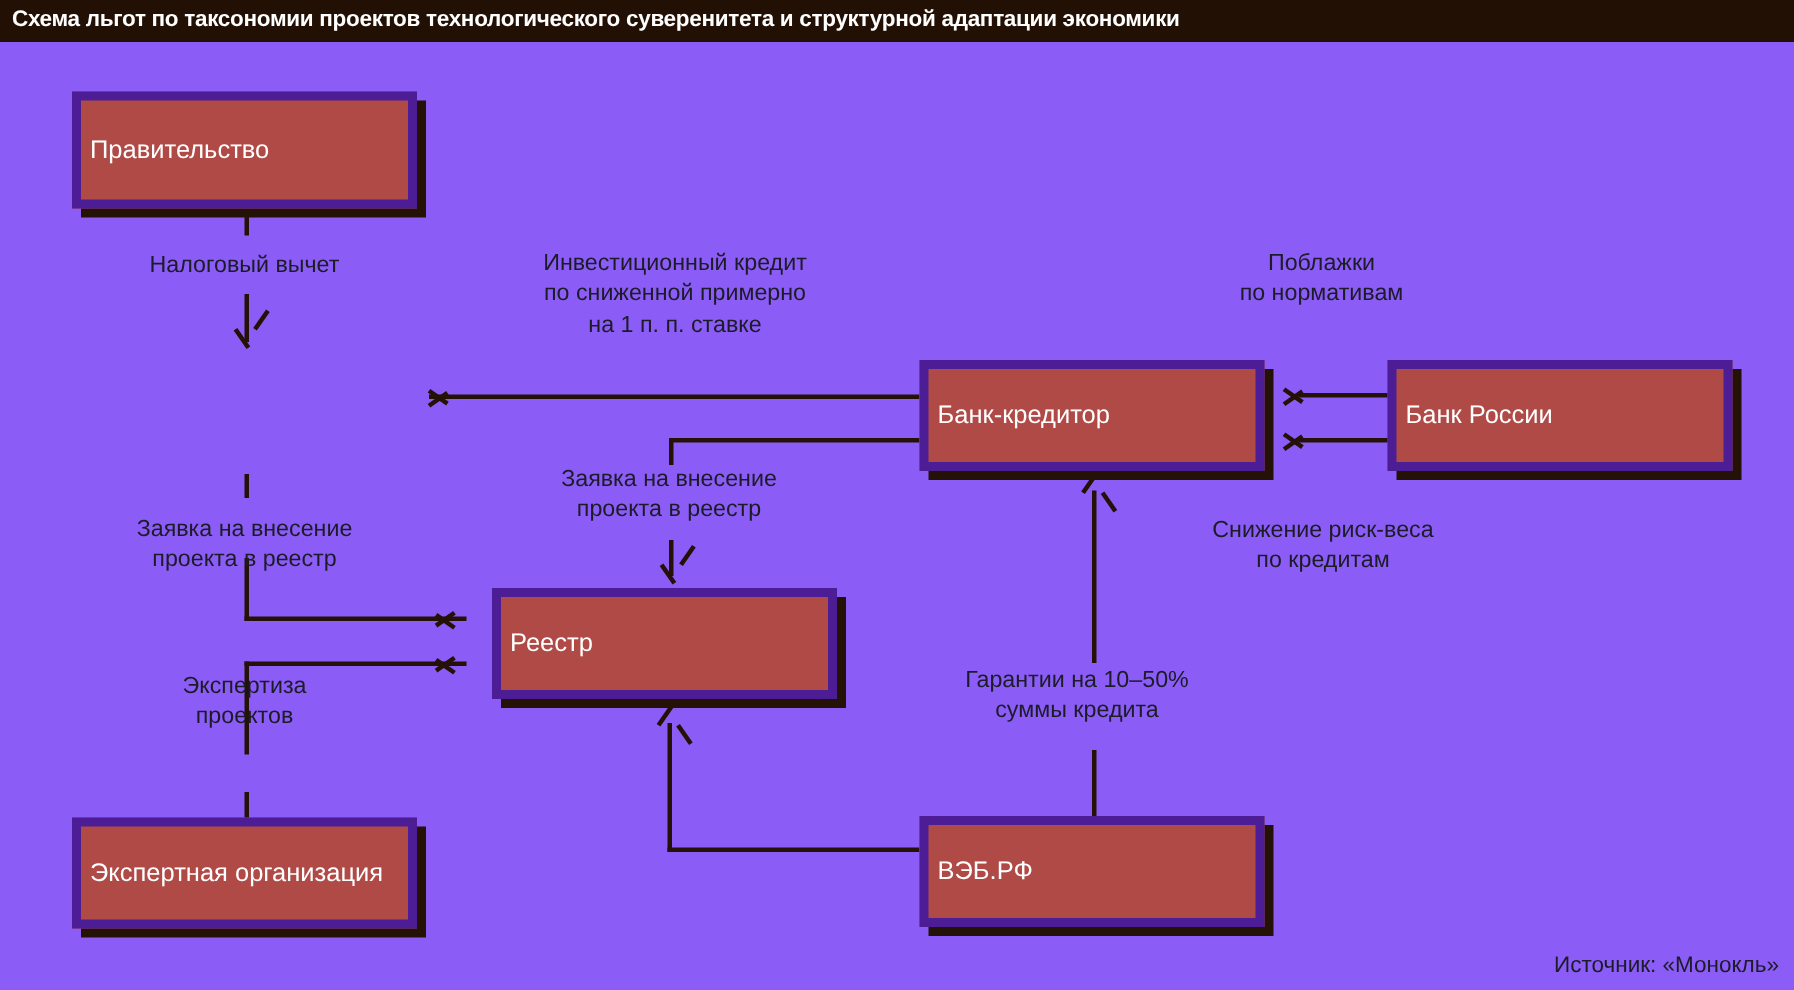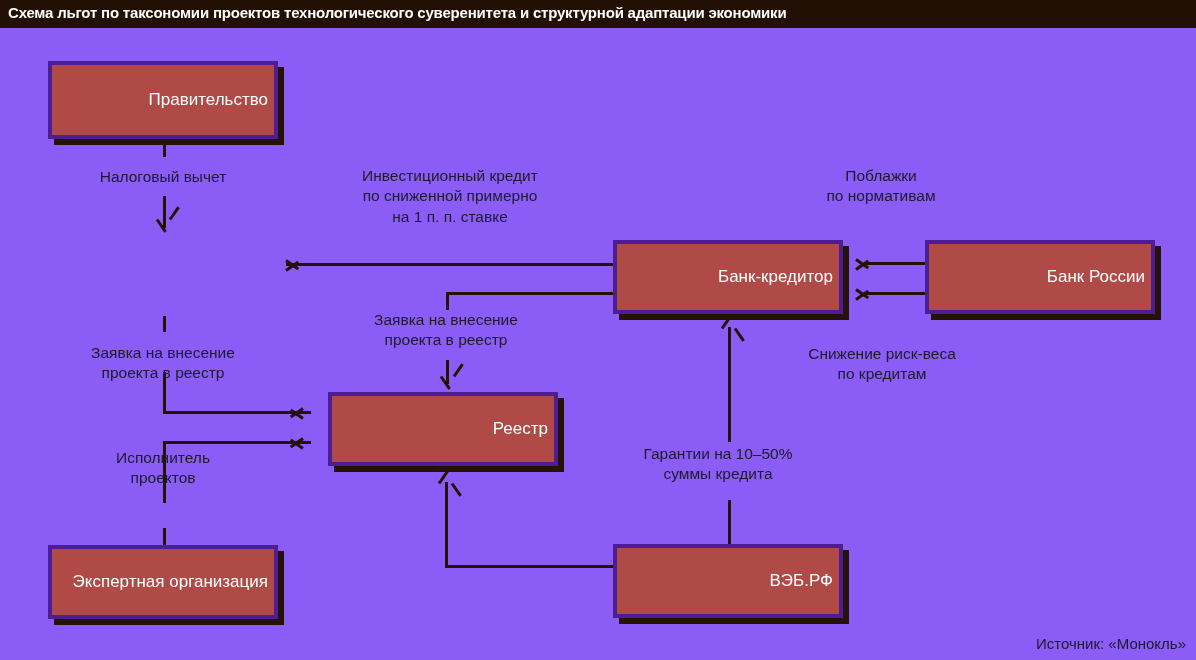--- a/index.html
+++ b/index.html
@@ -24,23 +24,23 @@
     font-weight:bold;
     letter-spacing:-0.2px;
     white-space:nowrap;
     font-family:"Liberation Sans","DejaVu Sans",sans-serif;
   }
 
   
   .node{
     position:absolute;
     background:#b04a46;
-    border:4px solid #4c1d95;
+    border:6px solid #4c1d95;
     box-shadow:6px 6px 0 0 #241206;
-    display:flex;align-items:center;justify-content:flex-end;
+    display:flex;align-items:center;justify-content:flex-start;
     text-align:center;
     color:#ffffff;
     font-size:17px;
     line-height:1.28;
     box-sizing:border-box;
     padding:8px 6px;
   }
   .node span{display:block;}
 
   
@@ -164,21 +164,21 @@
 
   <div class="node" style="left:613px;top:544px;width:230px;height:74px;">
     <span>ВЭБ.РФ</span>
   </div>
 
   <div class="elabel" style="left:63px;top:167px;width:200px;">Налоговый вычет</div>
 
   <div class="elabel" style="left:53px;top:343px;width:220px;">Заявка на внесение
 проекта в реестр</div>
 
-  <div class="elabel" style="left:73px;top:448px;width:180px;">Исполнитель
+  <div class="elabel" style="left:73px;top:448px;width:180px;">Экспертиза
 проектов</div>
 
   <div class="elabel" style="left:330px;top:166px;width:240px;">Инвестиционный кредит
 по сниженной примерно
 на 1 п. п. ставке</div>
 
   <div class="elabel" style="left:336px;top:310px;width:220px;">Заявка на внесение
 проекта в реестр</div>
 
   <div class="elabel" style="left:786px;top:166px;width:190px;">Поблажки

